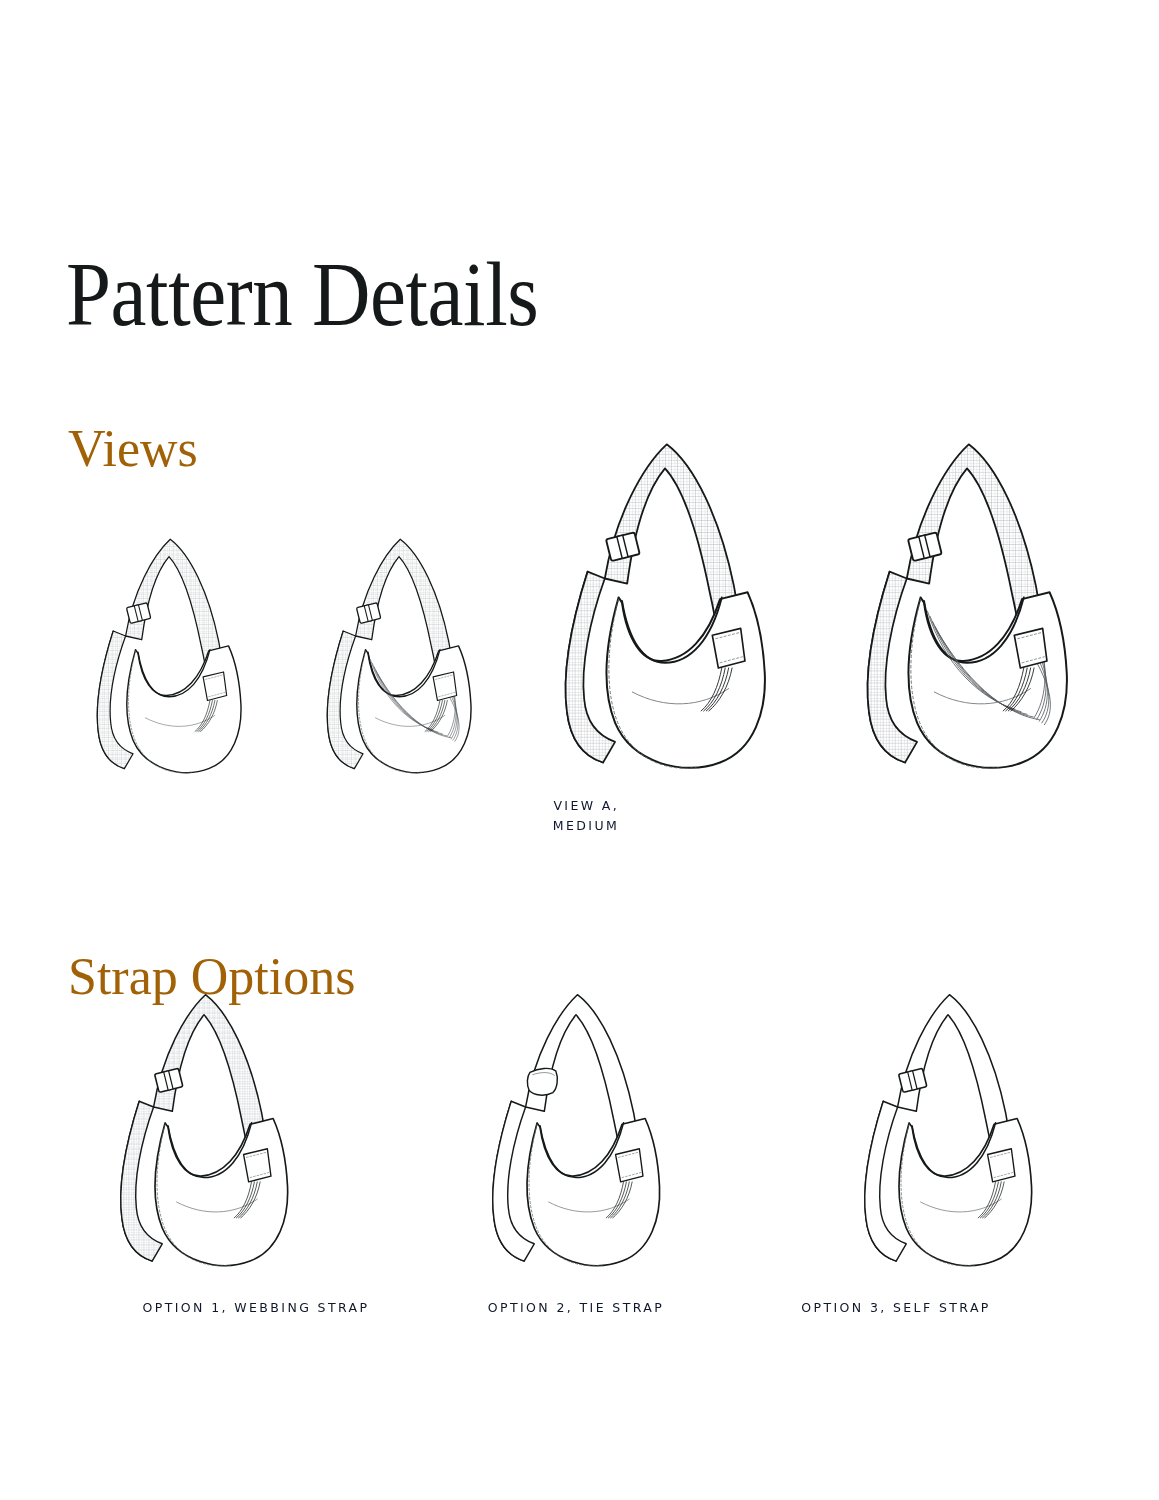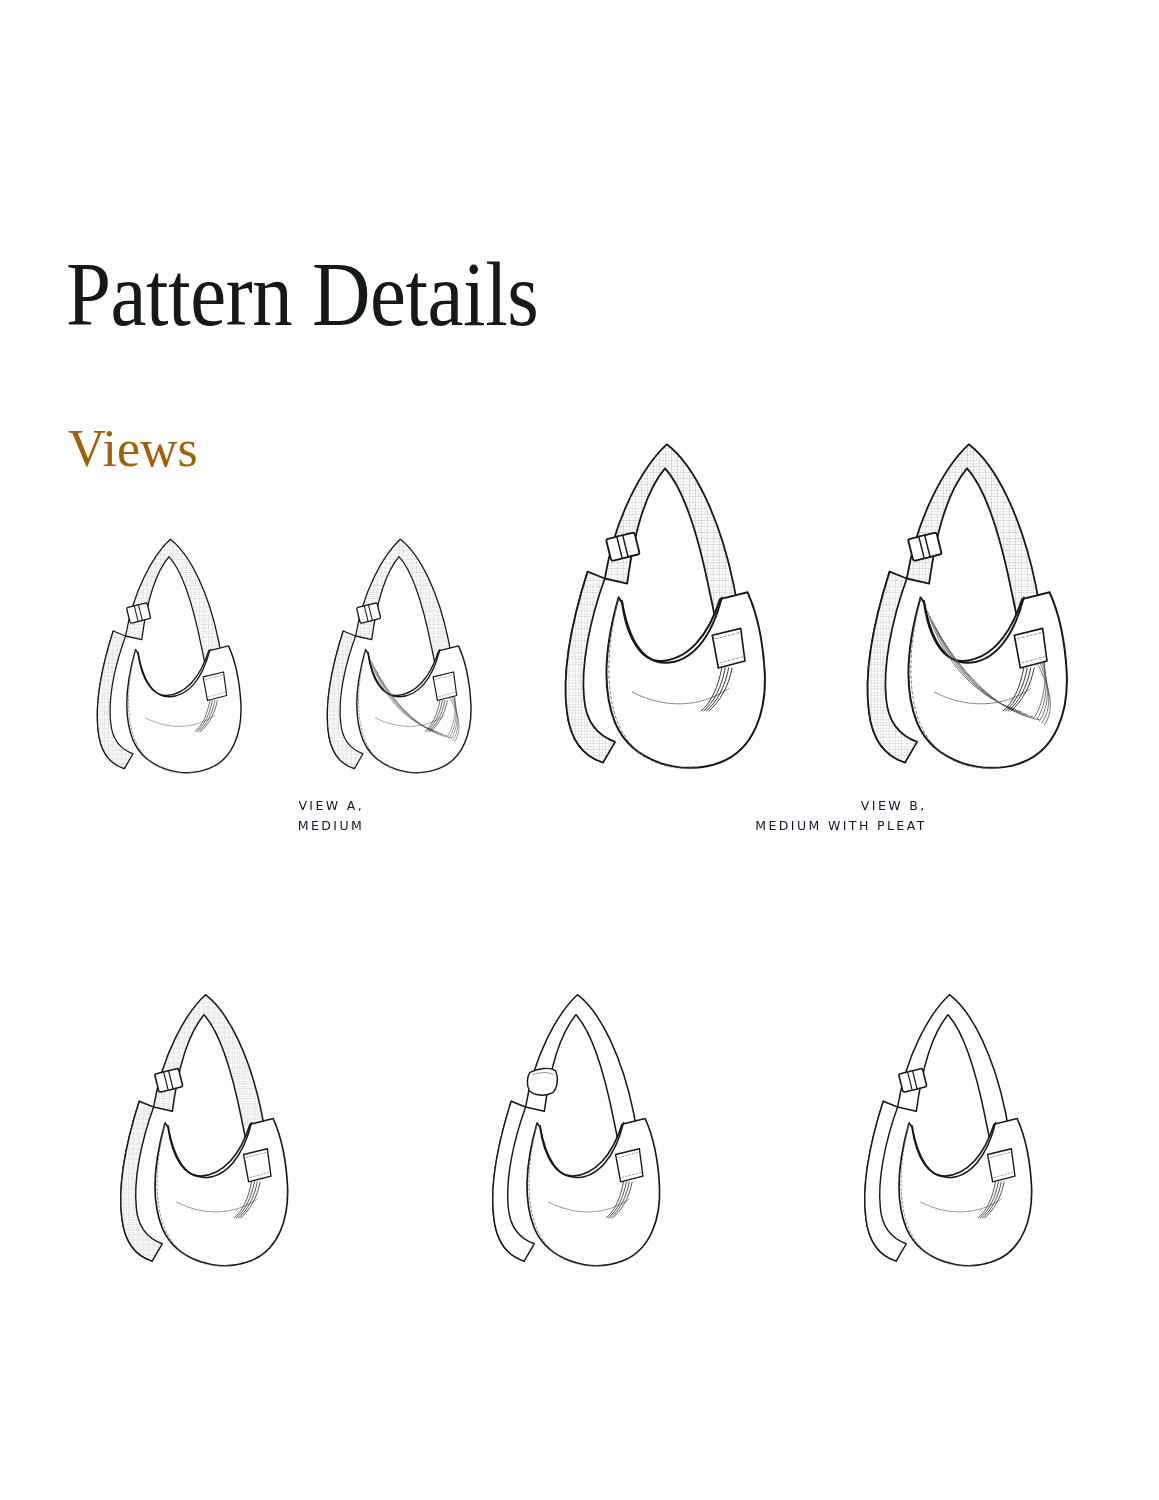--- a/index.html
+++ b/index.html
@@ -279,26 +279,23 @@
           </g>
         </svg>
       </div>
     </div>
 
   <div class="views-captions">
     <div class="cap-slot">
       <div class="caption">VIEW A,
 MEDIUM</div>
     </div>
-    <div class="cap-slot">
-      <div class="caption">VIEW B,
-MEDIUM WITH PLEAT</div>
-    </div>
   </div>
 
+  <h2 class="section-title straps">Strap Options</h2>
 
   <div class="row straps-row" id="straps-row">
       <div class="figure">
         <svg width="216" height="310" viewBox="0 0 300 430">
           <defs>
             <pattern id="webstraps-row-0" width="7" height="7" patternUnits="userSpaceOnUse">
               <rect width="7" height="7" fill="#ffffff"></rect>
               <path d="M0 0 H7 M0 3.5 H7 M0 0 V7 M3.5 0 V7" stroke="#b9bcbe" stroke-width="0.55" fill="none"></path>
             </pattern>
           </defs>
@@ -382,14 +379,25 @@
             </g>
             <g>
               <rect x="84" y="140" width="34" height="26" rx="2.5" transform="rotate(-14 101 153)" fill="#ffffff" stroke="#15191A" stroke-width="2.2"></rect>
               <rect x="97" y="140" width="7" height="26" transform="rotate(-14 101 153)" fill="#ffffff" stroke="#15191A" stroke-width="1.7"></rect>
             </g>
           </g>
         </svg>
       </div>
     </div>
 
+  <div class="straps-captions">
+    <div class="cap-slot">
+      <div class="caption">OPTION 1, WEBBING STRAP</div>
+    </div>
+    <div class="cap-slot">
+      <div class="caption">OPTION 2, TIE STRAP</div>
+    </div>
+    <div class="cap-slot">
+      <div class="caption">OPTION 3, SELF STRAP</div>
+    </div>
+  </div>
 
 </div>
 
 </body></html>

